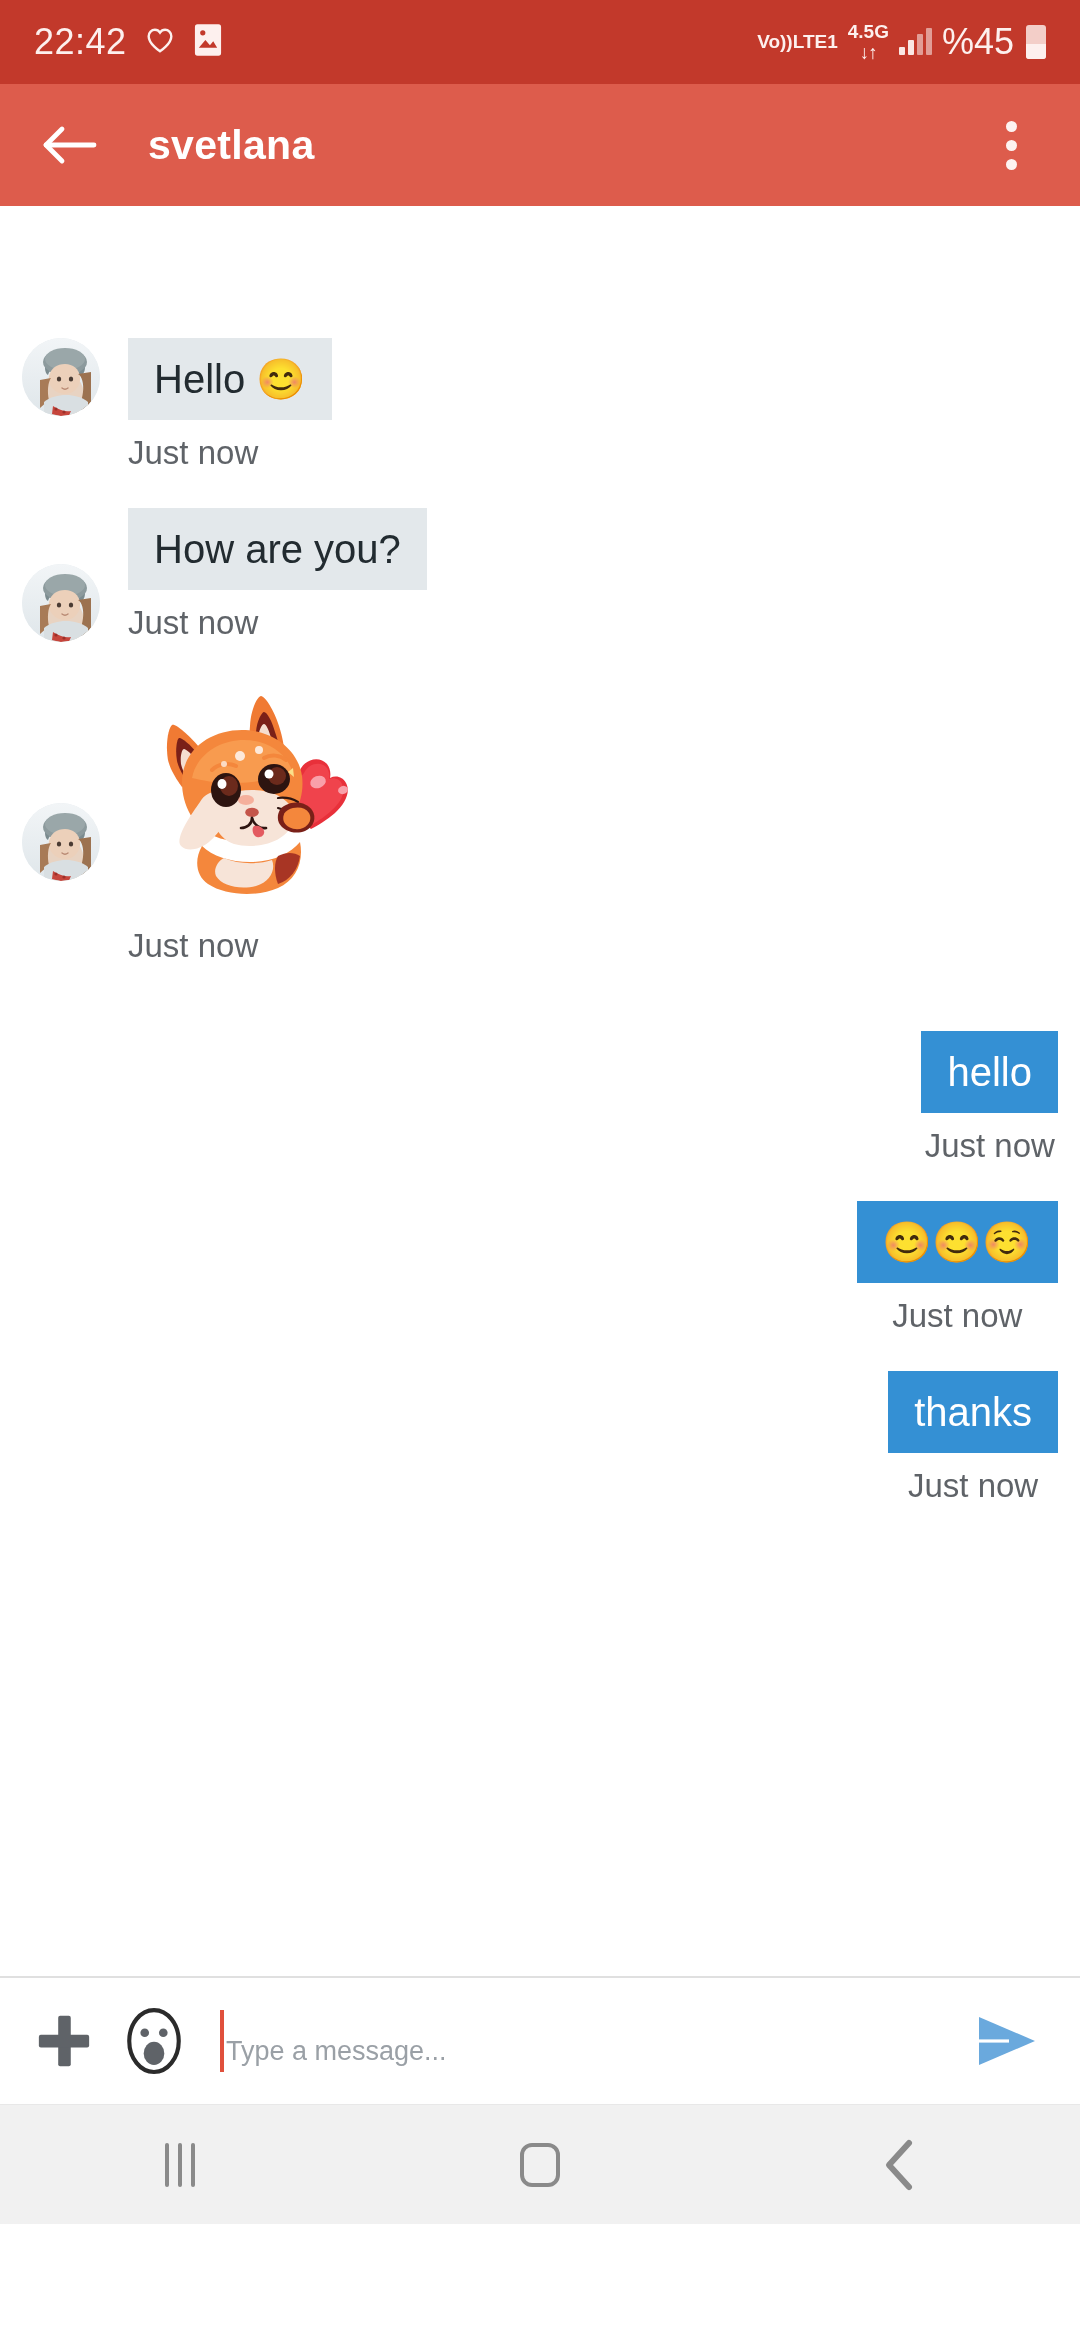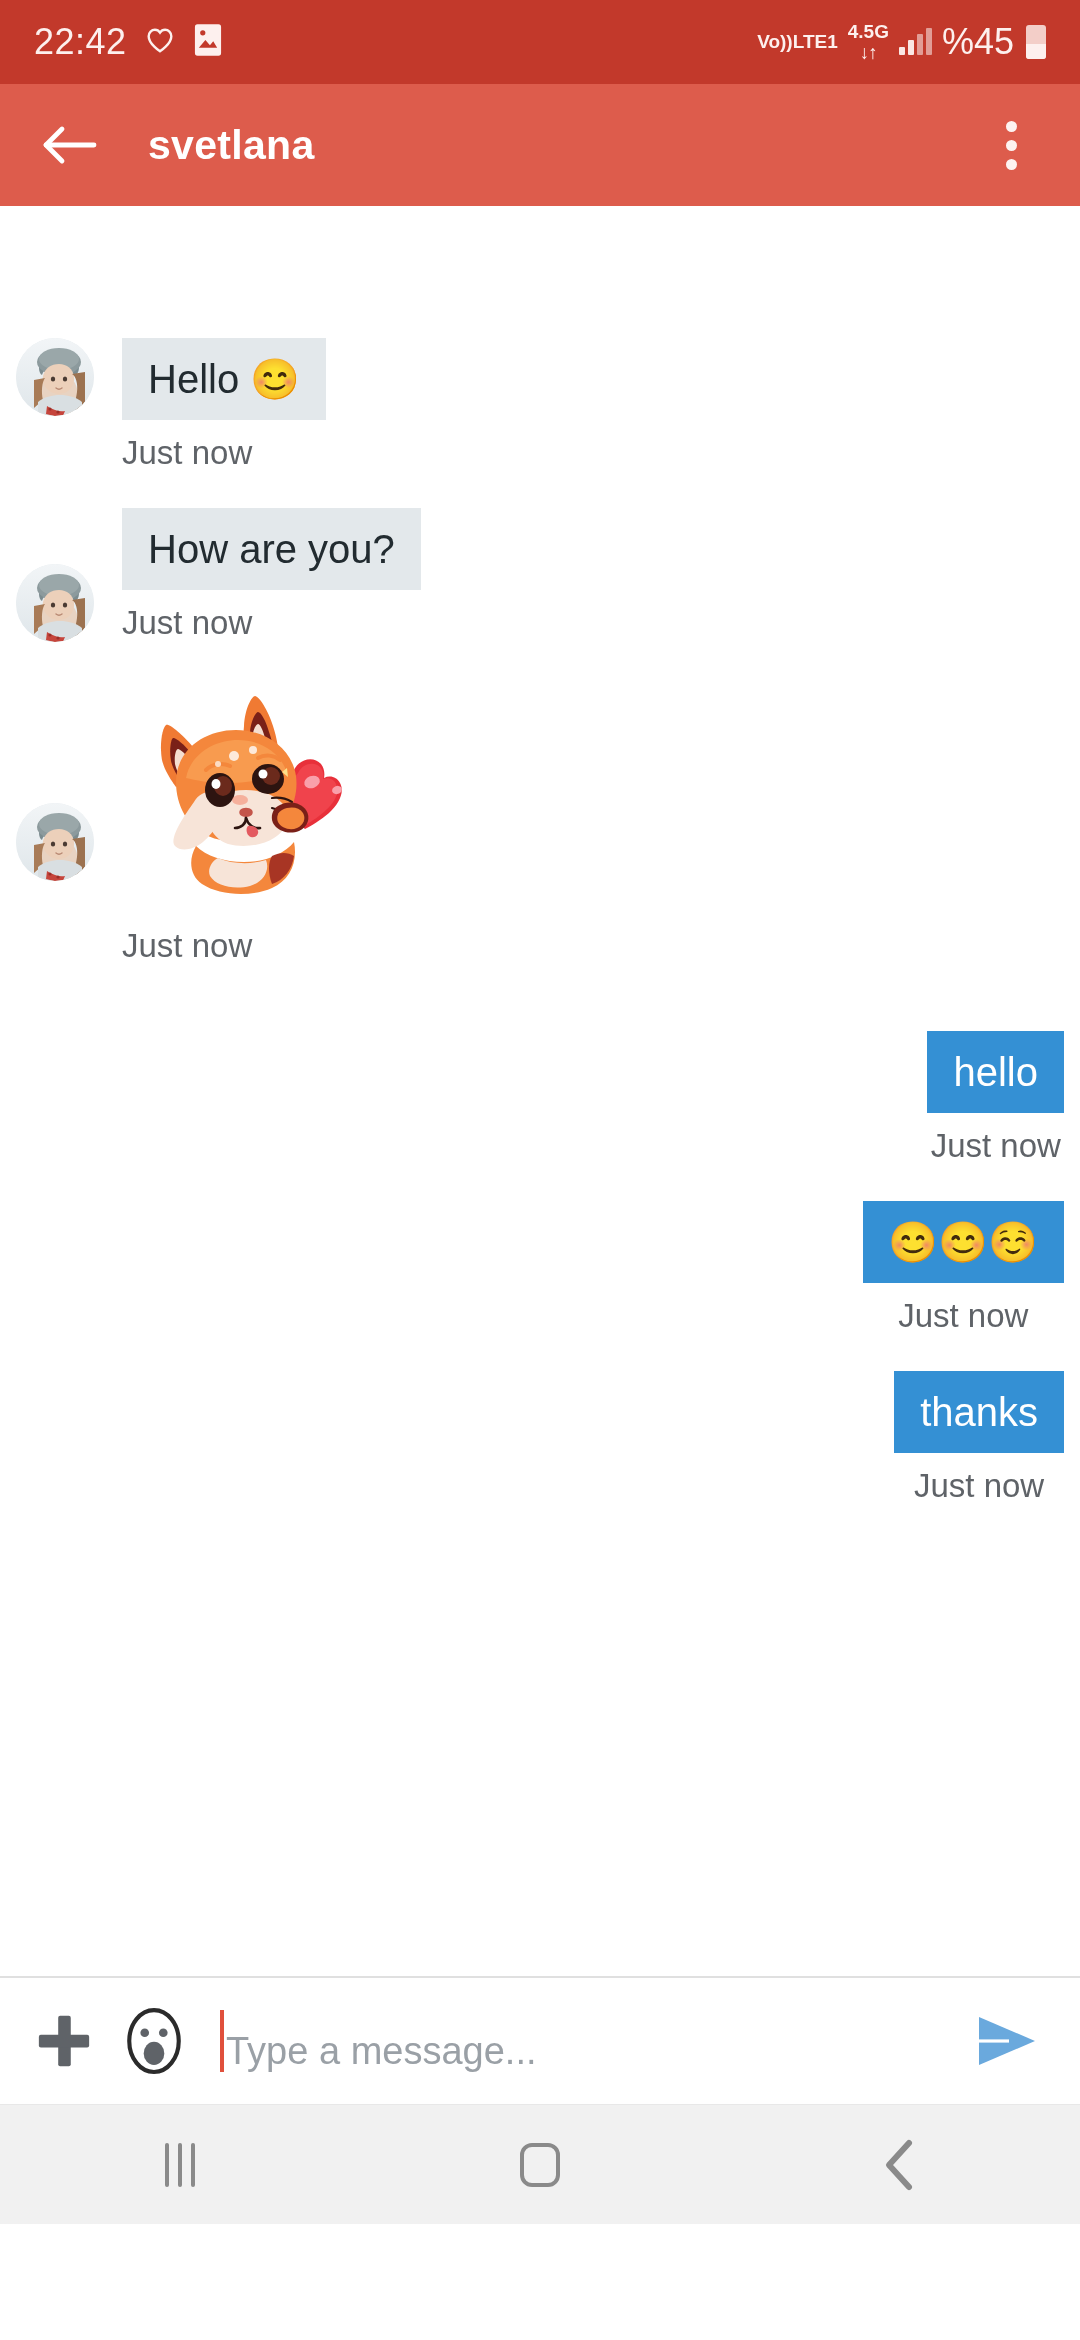--- a/index.html
+++ b/index.html
@@ -157,21 +157,21 @@
     border-radius: 50%;
     background: #fdf3f1;
   }
 
   
   #chat-area {
     flex: 1 1 auto;
     position: relative;
     background: #ffffff;
     overflow: hidden;
-    padding: 0 16px;
+    padding: 0 22px;
   }
 
   .msg-row {
     display: flex;
     align-items: flex-start;
     width: 100%;
   }
   .msg-row.incoming { justify-content: flex-start; }
   .msg-row.outgoing { justify-content: flex-end; }
 
@@ -250,21 +250,21 @@
     height: 76px;
     position: relative;
   }
   #text-cursor {
     width: 4px;
     height: 62px;
     background: #e0503c;
     flex: 0 0 auto;
   }
   #input-placeholder {
-    font-size: 38px;
+    font-size: 27px;
     color: #9aa0a6;
     margin-left: 2px;
     white-space: nowrap;
     margin-top: 21px;
   }
   #send-button {
     width: 90px; height: 90px;
     display: flex; align-items: center; justify-content: center;
     cursor: pointer;
     flex: 0 0 auto;

